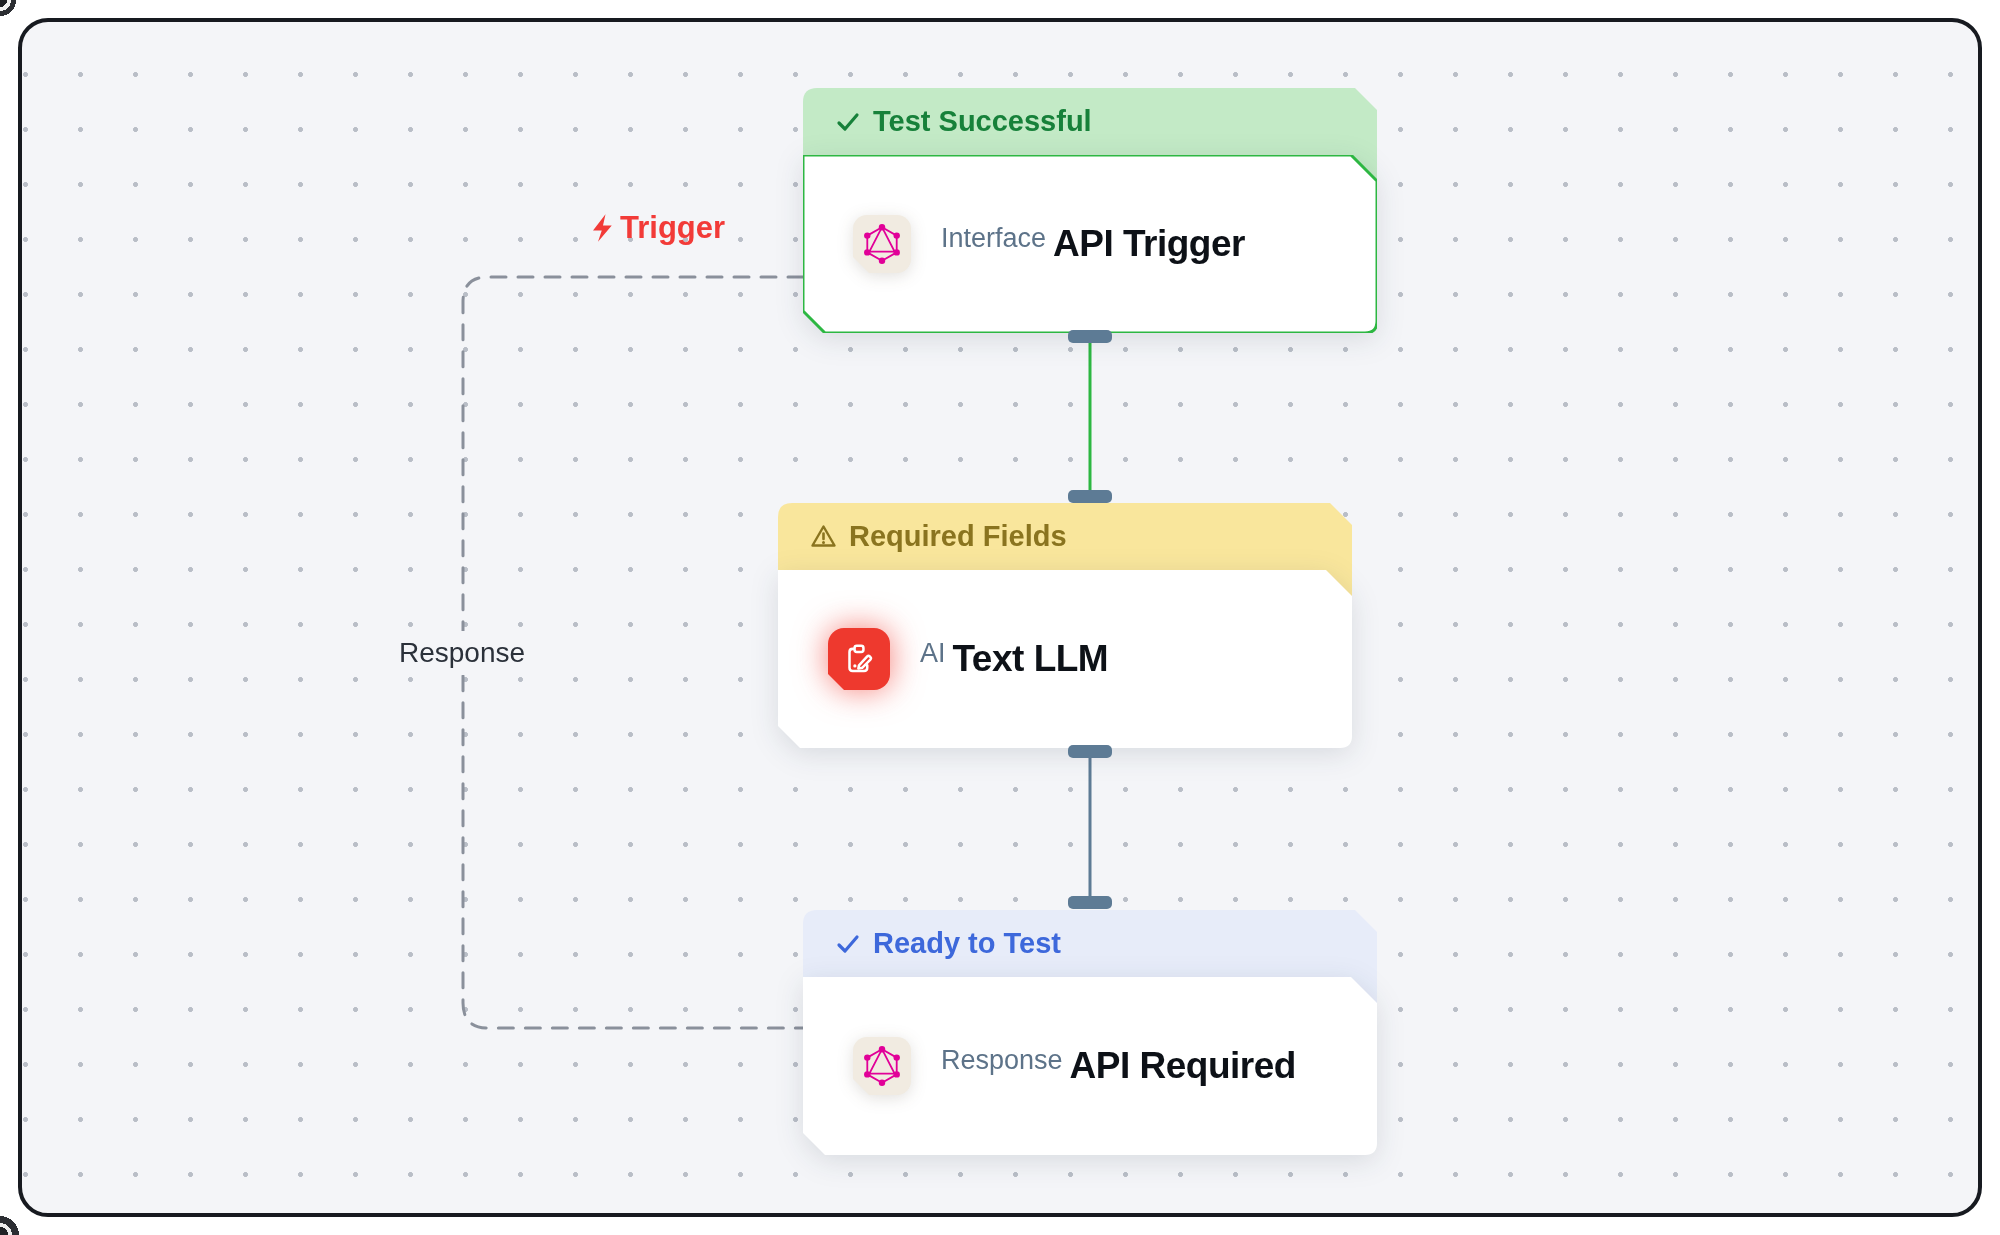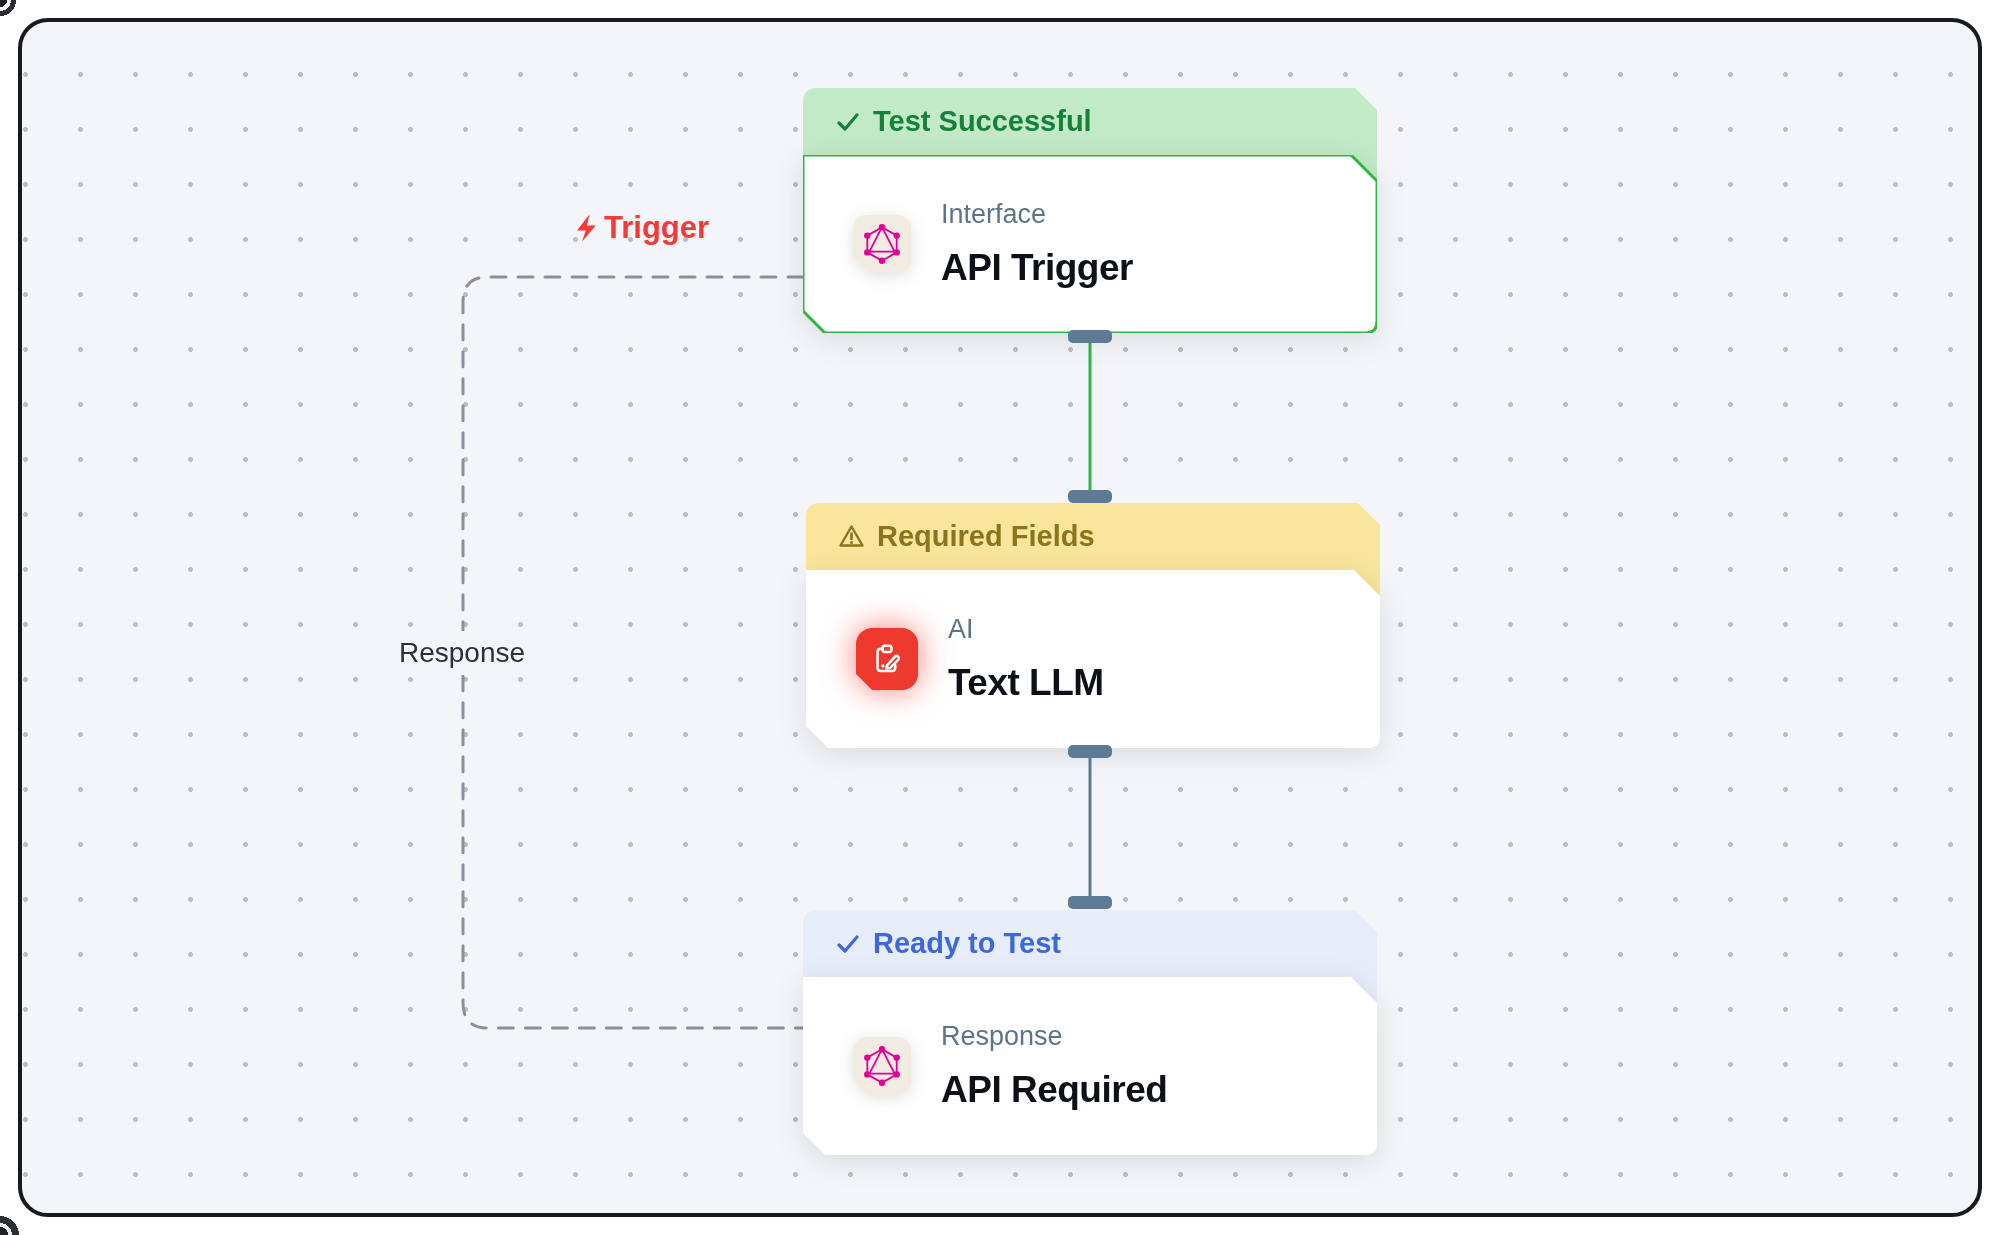--- a/index.html
+++ b/index.html
@@ -22,21 +22,21 @@
 
   
   svg.edge-layer{position:absolute;left:0;top:0;width:2000px;height:1235px;z-index:5;}
   .edge-dashed{fill:none;stroke:var(--dashed,#8a909b);stroke-width:3;stroke-dasharray:15 12;stroke-linecap:round;}
   .edge-success{fill:none;stroke:var(--edge-green,#2db742);stroke-width:3;}
   .edge-default{fill:none;stroke:var(--edge-slate,#5d7b95);stroke-width:3;}
 
   .handle{position:absolute;width:44px;height:13px;border-radius:5px;background:var(--handle,#5d7b95);z-index:12;}
 
   
-  .trigger-label{position:absolute;left:572px;top:210px;display:flex;align-items:center;gap:2px;
+  .trigger-label{position:absolute;left:588px;top:210px;display:flex;align-items:center;gap:2px;
                  color:var(--trigger-red,#f23b38);font-size:31px;font-weight:700;z-index:8;}
   .response-label{position:absolute;left:387px;top:631px;background:var(--canvas-bg,#f4f5f8);
                   color:var(--label-dark,#2b313a);font-size:28px;padding:6px 12px;z-index:8;}
 
   
   .node{position:absolute;width:576px;height:245px;z-index:10;}
   .node-header-svg{position:absolute;left:0;top:0;width:574px;height:100px;}
   .node--success .node-header-path{fill:var(--success-bg,#c3eac6);}
   .node--warning .node-header-path{fill:var(--warning-bg,#f9e69c);}
   .node--info    .node-header-path{fill:var(--info-bg,#e7ecf9);}
@@ -48,21 +48,21 @@
   .node--info    .status-row{color:var(--info-text,#3d68db);}
 
   .node-body-wrap{position:absolute;left:0;top:67px;width:574px;height:178px;
                   filter:drop-shadow(0 6px 14px rgba(20,30,50,0.12));z-index:2;}
   .node-body-svg{position:absolute;left:0;top:0;width:574px;height:178px;}
   .node-body-path{fill:#ffffff;stroke:none;}
   .node--success .node-body-path{stroke:var(--success-border,#2db742);stroke-width:3;}
 
   .node-content{position:absolute;left:0;top:67px;width:574px;height:178px;display:flex;
                 align-items:center;padding-left:50px;gap:30px;box-sizing:border-box;z-index:4;}
-  .node-text{display:flex;flex-direction:column;gap:17px;}
+  .node-text{display:flex;flex-direction:row;gap:7px;}
   .node-category{font-size:27px;color:var(--sublabel,#5d7389);}
   .node-title{font-size:37px;font-weight:700;color:var(--title,#0d1117);letter-spacing:-0.5px;}
 
   
   .icon-tile{width:58px;height:58px;border-radius:14px;display:flex;align-items:center;justify-content:center;
              clip-path:polygon(0 0,100% 0,100% 100%,16px 100%,0 calc(100% - 16px));}
   .icon-tile.cream{background:var(--icon-cream,#f1ebe1);}
   .icon-tile.red{background:var(--icon-red,#ee392e);width:62px;height:62px;border-radius:16px;}
   .glow-wrap{filter:drop-shadow(0 0 16px rgba(240,55,45,0.65));}
   .soft-wrap{filter:drop-shadow(0 3px 8px rgba(60,50,30,0.15));}
@@ -130,21 +130,21 @@
           </svg>
         </div>
       </div>
       <div class="node-text">
         <span class="node-category">Interface</span>
         <span class="node-title">API Trigger</span>
       </div>
     </div>
   </div>
 
-  <div class="node node--warning" style="left:806px;top:503px;padding-left:16px;">
+  <div class="node node--warning" style="left:778px;top:503px;padding-left:16px;">
     <svg class="node-header-svg" viewBox="0 0 574 100">
       <path class="node-header-path" d="M 0 14 Q 0 0 14 0 L 552 0 L 574 22 L 574 100 L 0 100 Z"></path>
     </svg>
     <div class="status-row">
       <svg width="27" height="27" viewBox="0 0 27 27">
         <path d="M13.5 3.5 L24.5 22.5 L2.5 22.5 Z" fill="none" stroke="currentColor" stroke-width="2.4" stroke-linejoin="round"></path>
         <line x1="13.5" y1="10.5" x2="13.5" y2="16" stroke="currentColor" stroke-width="2.6" stroke-linecap="round"></line>
         <circle cx="13.5" cy="19.5" r="1.5" fill="currentColor"></circle>
       </svg>
       <span>Required Fields</span>

